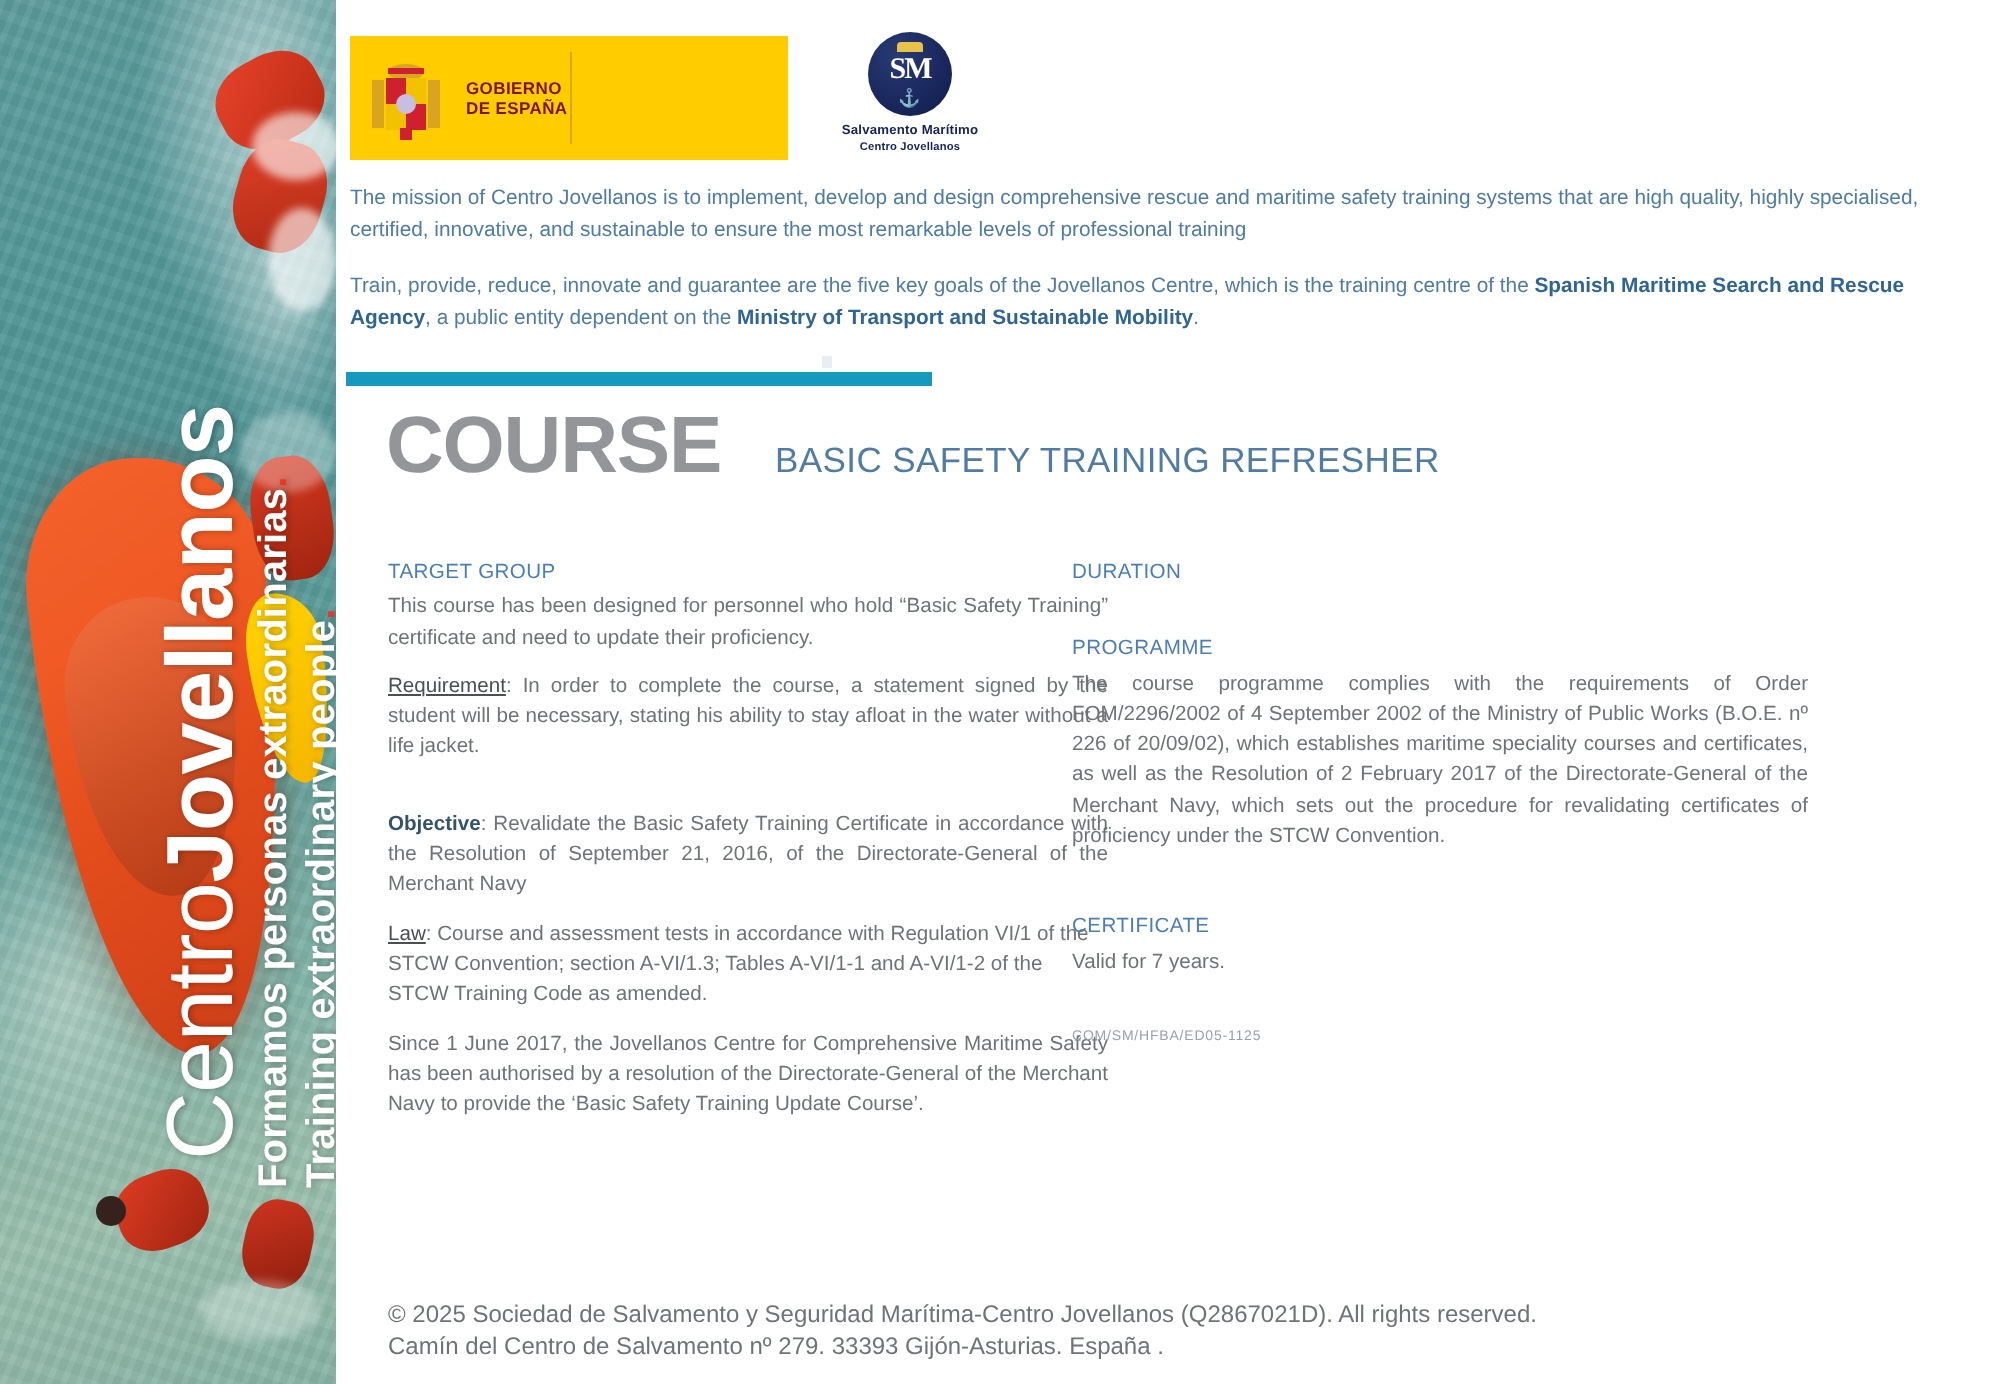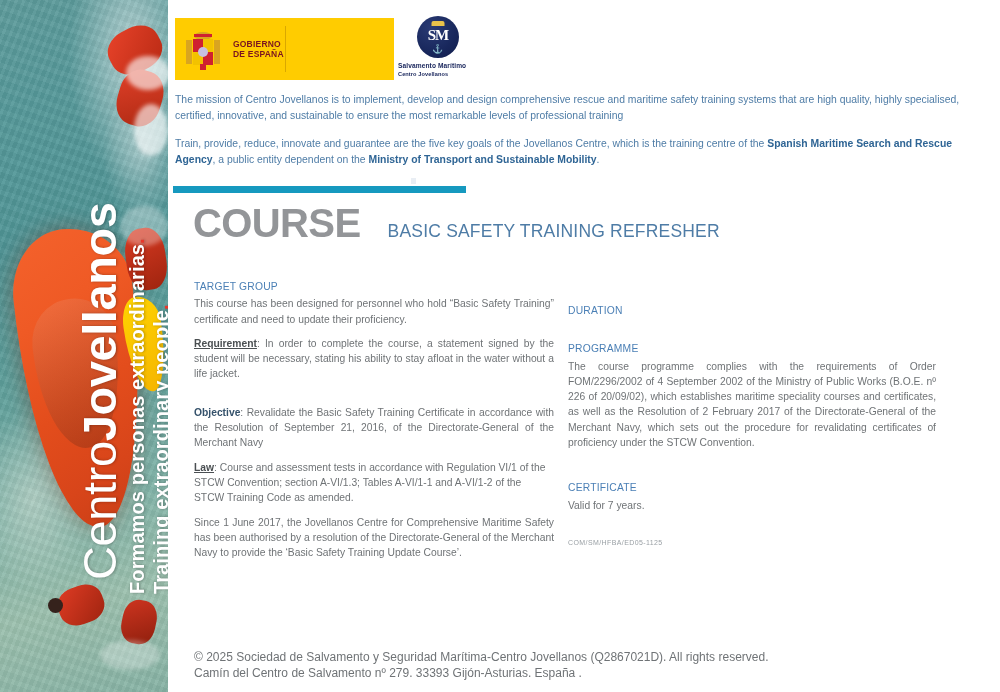--- a/index.html
+++ b/index.html
@@ -83,21 +83,21 @@
     position:absolute; left:0; top:0; width:219px; height:62px;
     background:#ffcc00; display:flex; align-items:center;
   }
   .coa { width:44px; height:46px; margin-left:6px; position:relative; flex:none; }
   .gob-text { margin-left:8px; line-height:1.18; }
   .gob-text div { font-size:8.5px; font-weight:700; color:#7a1420; letter-spacing:.2px; }
   .gob-sep { position:absolute; left:110px; top:8px; width:1px; height:46px; background:rgba(150,100,0,.35); }
   .min-text { position:absolute; left:124px; top:17px; line-height:1.25; }
   .min-text div { font-size:7.4px; font-weight:700; color:#7a1420; letter-spacing:.15px; }
 
-  .sm-logo { position:absolute; left:223px; top:-2px; width:80px; }
+  .sm-logo { position:absolute; left:240px; top:-2px; width:80px; text-align:center; }
   .sm-circle {
     width:42px; height:42px; border-radius:50%; margin:0 auto;
     background: radial-gradient(circle at 35% 28%, #2a3b74, #18275c 60%, #111d4a 100%);
     position:relative;
   }
   .sm-mono {
     position:absolute; inset:0; display:flex; align-items:center; justify-content:center;
     color:#fff; font-size:15px; font-weight:700; font-family:"Liberation Serif", serif; letter-spacing:-1px;
     padding-bottom:3px;
   }
@@ -115,26 +115,26 @@
   
   .tealbar { position:absolute; left:173px; top:186px; width:293px; height:7px; background:#1699bf; }
   .faintmark { position:absolute; left:411px; top:178px; width:5px; height:6px; background:#e9eef4; }
   .course-row { position:absolute; left:193px; top:203px; display:flex; align-items:baseline; }
   .course-word { font-size:40px; font-weight:700; color:#939598; letter-spacing:-.6px; line-height:1; }
   .course-name { margin-left:27px; font-size:17.5px; color:#4e7ca6; letter-spacing:.2px; line-height:1; }
 
   
   .col { position:absolute; top:279px; font-size:10.3px; line-height:15.3px; color:#6f7376; }
   .col-left  { left:194px; width:360px; }
-  .col-right { left:568px; width:368px;margin-top:24px; }
+  .col-right { left:536px; width:368px; }
   .sec-head { color:#4a7fb5; font-size:10.3px; letter-spacing:.2px; margin-bottom:2px; }
   .para { text-align:justify; margin-bottom:9px; }
   .para.noj { text-align:left; }
   .lbl { color:#35526b; font-weight:700; }
-  .lbl-u { color:#4a4f52; font-weight:700; text-decoration:underline; }
+  .lbl-u { color:#4a4f52; font-weight:400; text-decoration:underline; }
   .spacer-lg { height:21px; }
   .spacer-md { height:14px; }
   .refcode { margin-top:22px; font-size:7px; color:#9aa0a5; letter-spacing:.4px; }
 
   
   .footer { position:absolute; left:194px; top:632px; font-size:12px; line-height:16px; color:#6f7376;margin-top:17px; }
 </style>
 </head>
 <body>
 

